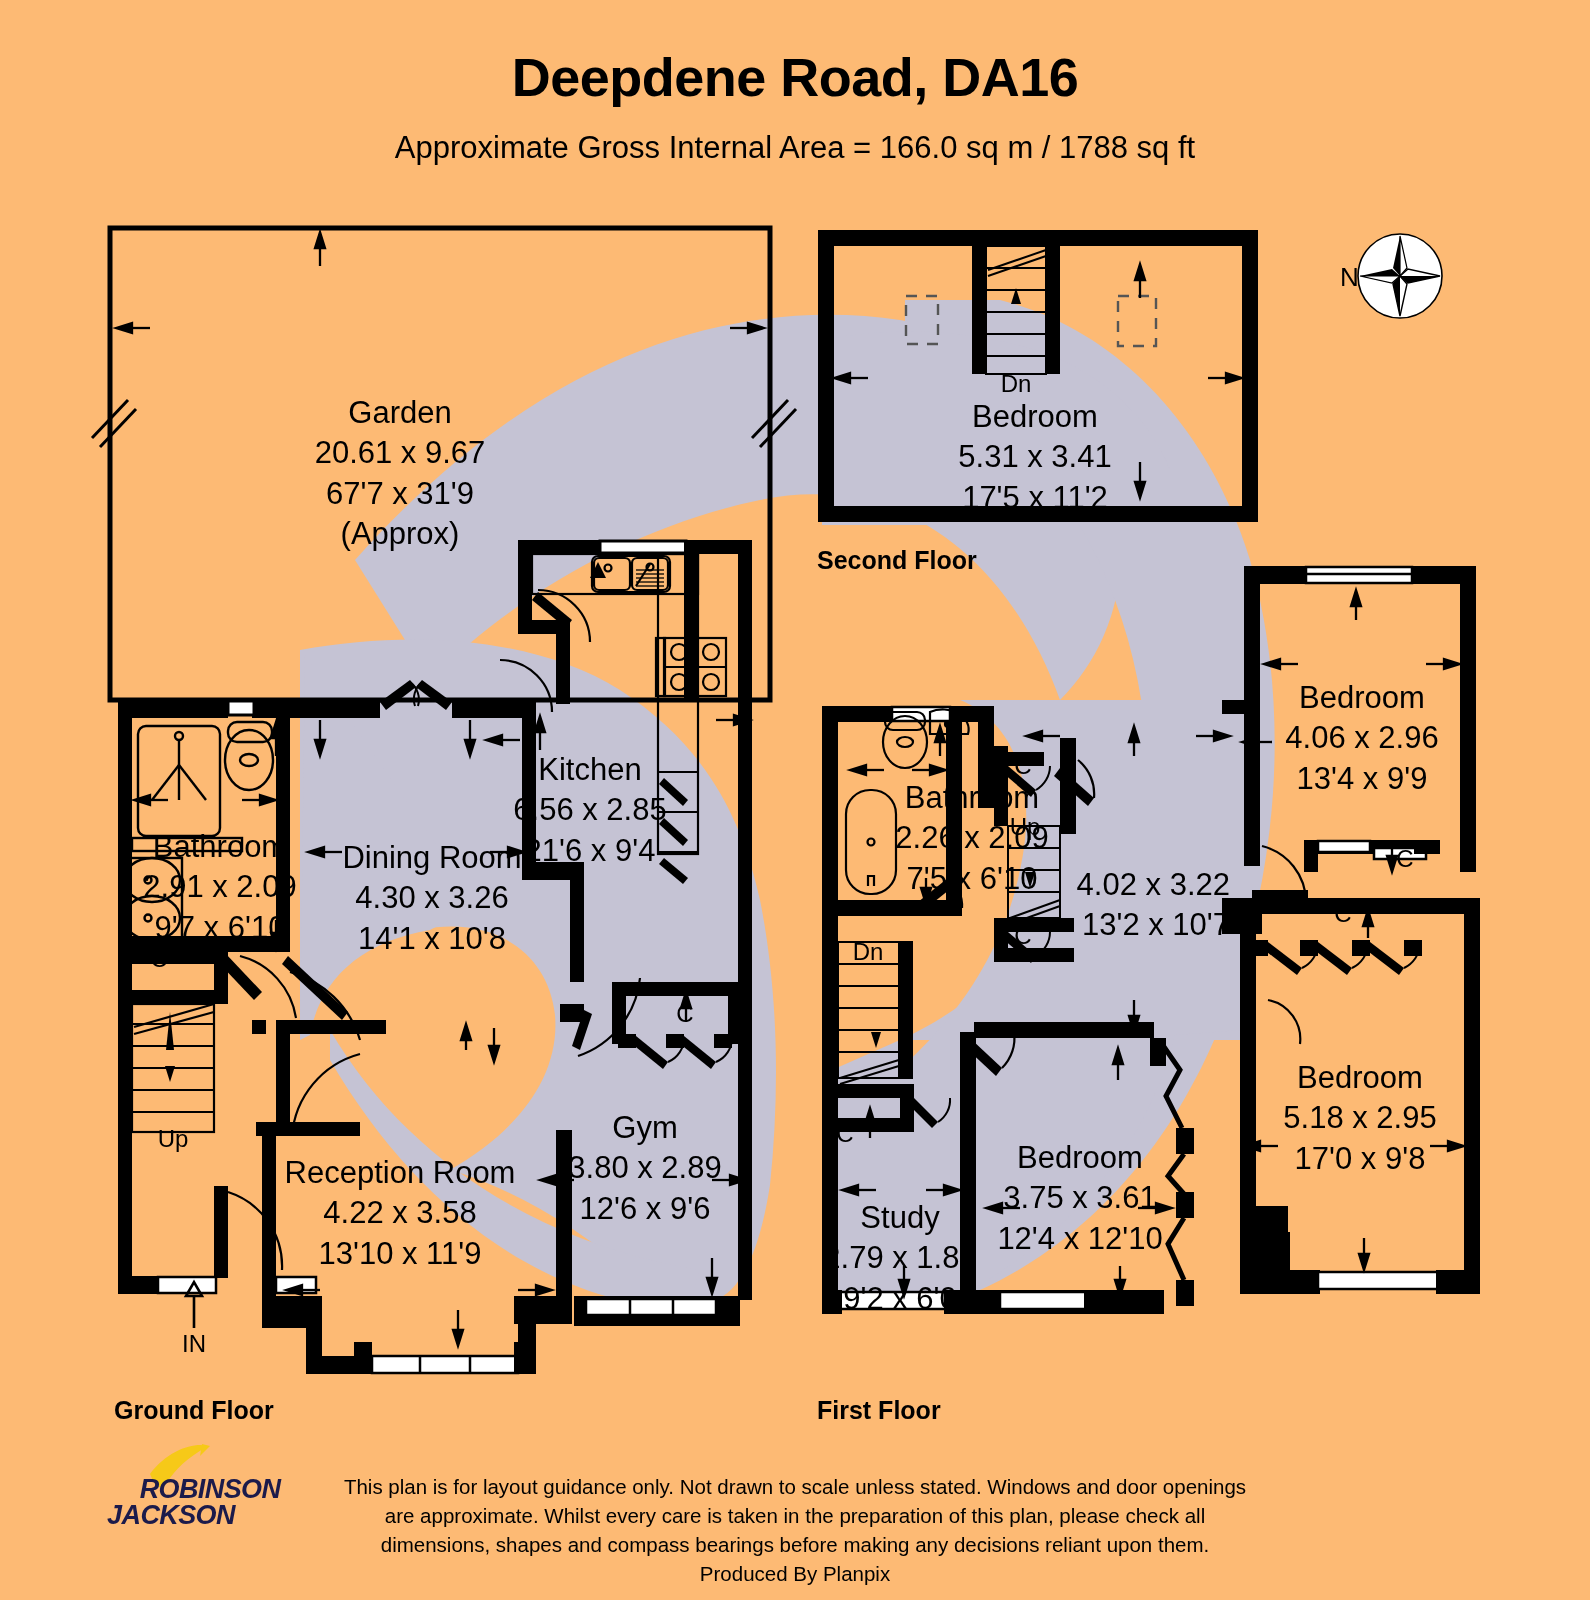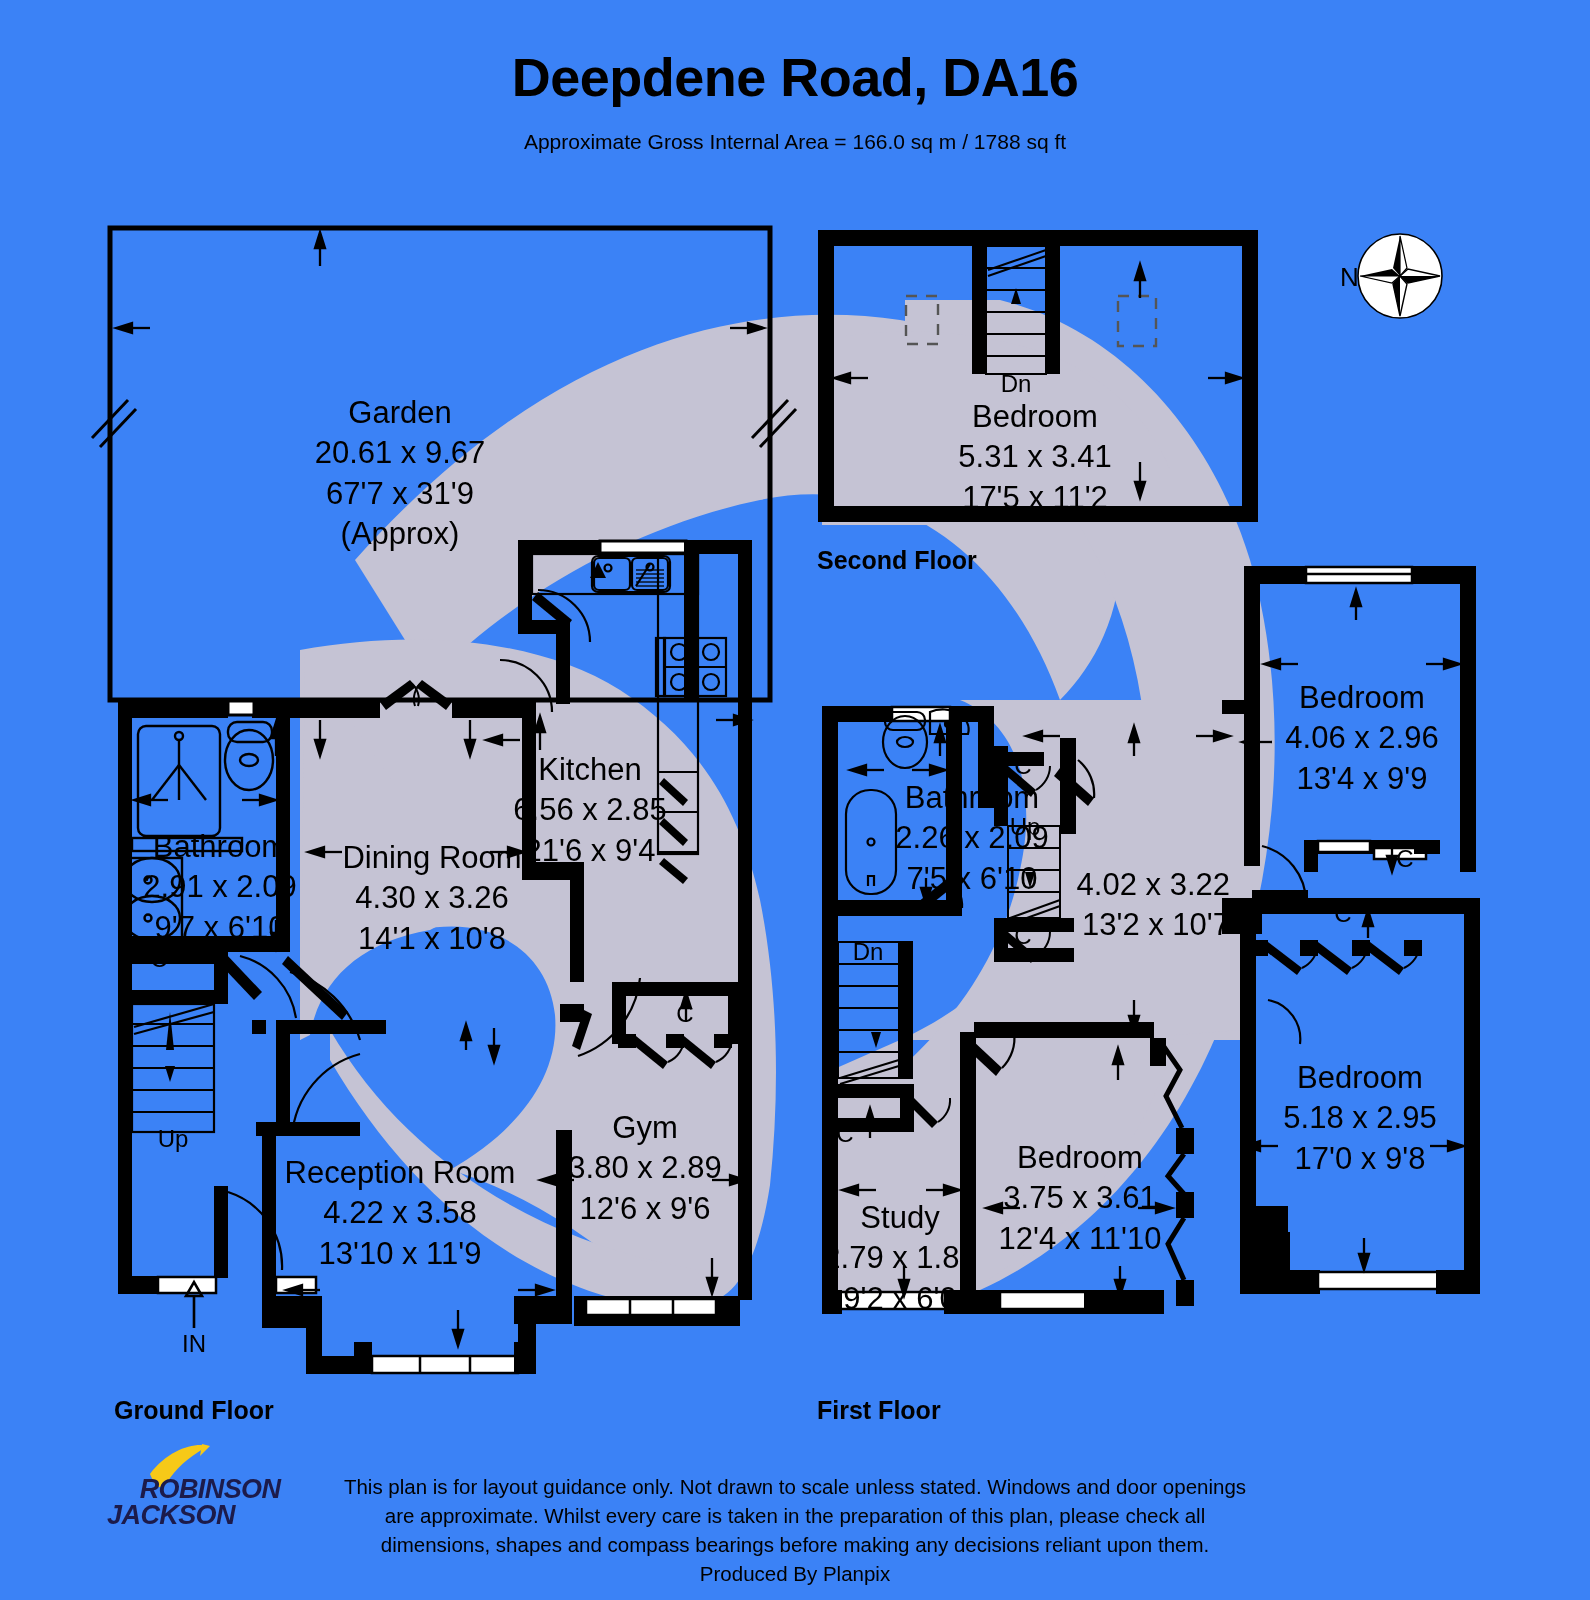--- a/index.html
+++ b/index.html
@@ -1,26 +1,26 @@
 <!DOCTYPE html>
 <html><head>
 <meta charset="utf-8">
 <style>
   html,body{margin:0;padding:0;background:#fff;}
   body{width:1590px;height:1600px;font-family:"Liberation Sans",sans-serif;color:#000;overflow:hidden;}
-  #sheet{position:relative;width:1590px;height:1600px;background:#3b82f6;}
+  #sheet{position:relative;width:1590px;height:1600px;background:#fdba74;}
 
   
   .title{
     position:absolute;left:0;top:46px;width:1590px;text-align:center;
     font-size:54px;font-weight:bold;letter-spacing:-0.5px;
   }
   .subtitle{
     position:absolute;left:0;top:130px;width:1590px;text-align:center;
-    font-size:21px;font-weight:normal;
+    font-size:31px;font-weight:normal;
   }
 
   
   .floor-caption{position:absolute;font-size:25px;font-weight:bold;text-align:center;}
 
   
   .rlabel{position:absolute;text-align:center;font-size:31px;line-height:1.30;white-space:nowrap;}
   .rlabel .nm{display:block;}
   .rlabel .d1{display:block;}
   .rlabel .d2{display:block;}
@@ -742,21 +742,21 @@
 
   <div class="rlabel" style="left:1260px;top:1058px;width:200px;">
     <span class="nm">Bedroom</span>
     <span class="d1">5.18 x 2.95</span>
     <span class="d2">17'0 x 9'8</span>
   </div>
 
   <div class="rlabel" style="left:980px;top:1138px;width:200px;">
     <span class="nm">Bedroom</span>
     <span class="d1">3.75 x 3.61</span>
-    <span class="d2">12'4 x 11'10</span>
+    <span class="d2">12'4 x 12'10</span>
   </div>
 
   <div class="rlabel" style="left:820px;top:1198px;width:160px;">
     <span class="nm">Study</span>
     <span class="d1">2.79 x 1.82</span>
     <span class="d2">9'2 x 6'0</span>
   </div>
 
   <div class="clabel" style="left:1008px;top:752px;">C</div>
   <div class="clabel" style="left:1008px;top:922px;">C</div>

